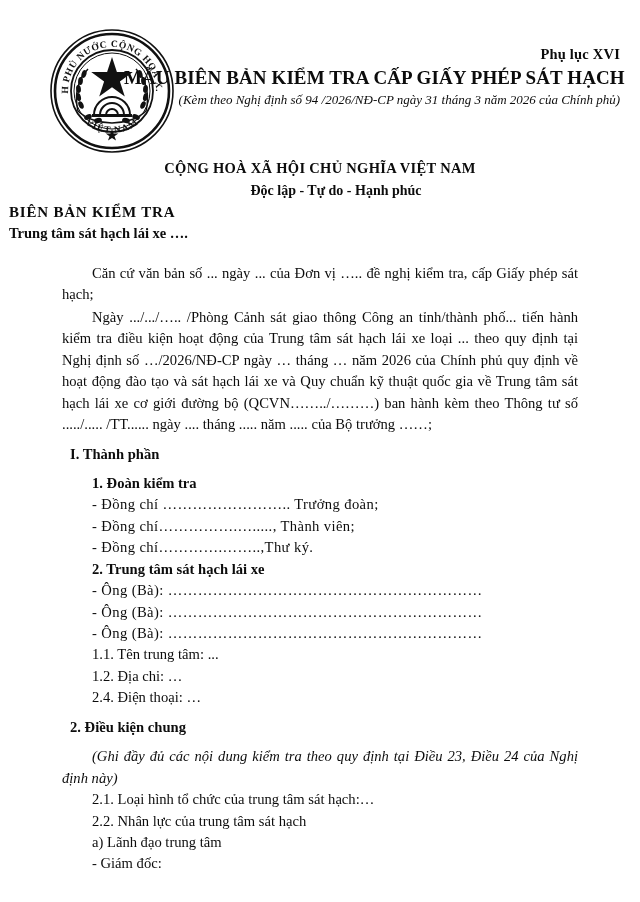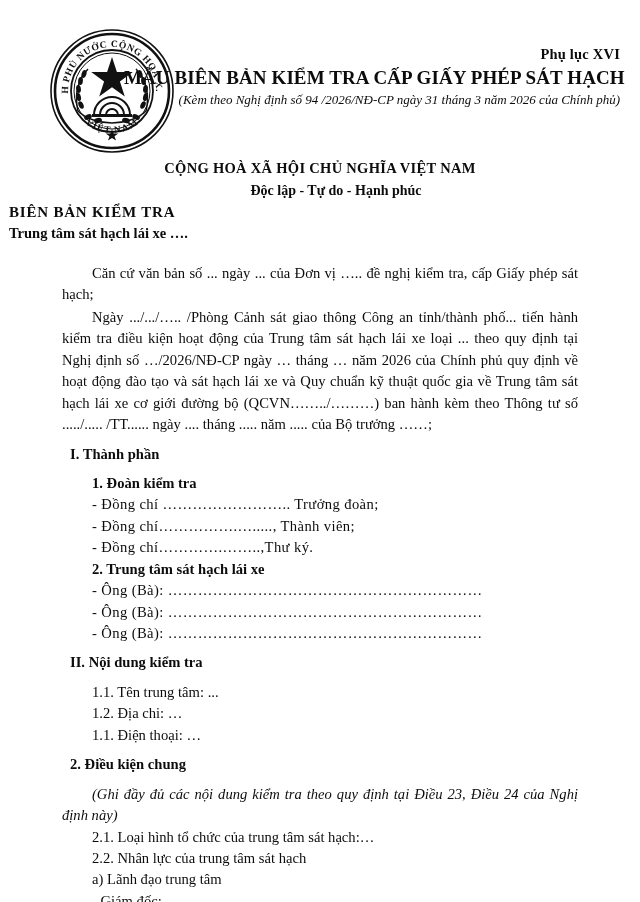--- a/index.html
+++ b/index.html
@@ -236,25 +236,24 @@
     <div class="h-sub">1. Đoàn kiểm tra</div>
     <div class="item leader">- Đồng chí …………………….. Trưởng đoàn;</div>
     <div class="item leader">- Đồng chí…………….…....., Thành viên;</div>
     <div class="item leader">- Đồng chí………….……..,Thư ký.</div>
 
     <div class="h-sub">2. Trung tâm sát hạch lái xe</div>
     <div class="item leader">- Ông (Bà): ………………………………………………………</div>
     <div class="item leader">- Ông (Bà): ………………………………………………………</div>
     <div class="item leader">- Ông (Bà): ………………………………………………………</div>
 
-    <div class="h-sec">II. Nội dung kiểm tra</div>
 
     <div class="item-flush">1.1. Tên trung tâm: ...</div>
     <div class="item-flush">1.2. Địa chi: …</div>
-    <div class="item-flush">1.1. Điện thoại: …</div>
+    <div class="item-flush">2.4. Điện thoại: …</div>
 
     <div class="h-sec">2.  Điều kiện chung</div>
     <p class="para-note">(Ghi đầy đủ các nội dung kiểm tra theo quy định tại Điều 23, Điều 24 của Nghị định này)</p>
     <div class="item-flush">2.1. Loại hình tổ chức của trung tâm sát hạch:…</div>
     <div class="item-flush">2.2. Nhân lực của trung tâm sát hạch</div>
     <div class="item-flush">a) Lãnh đạo trung tâm</div>
     <div class="item-flush">- Giám đốc:</div>
 
   </div>
 </div>

